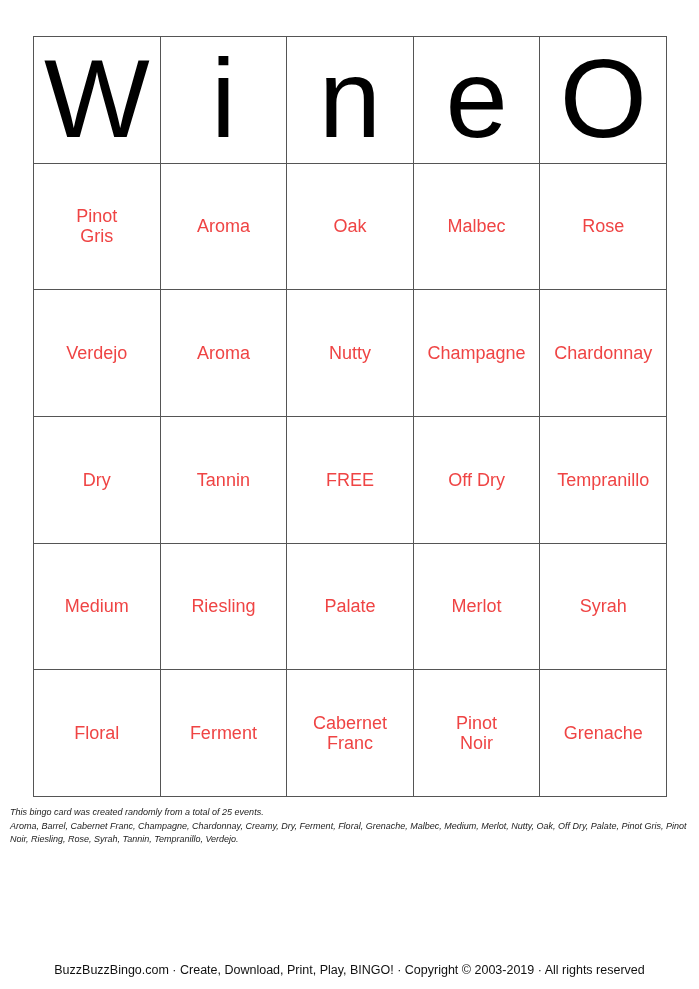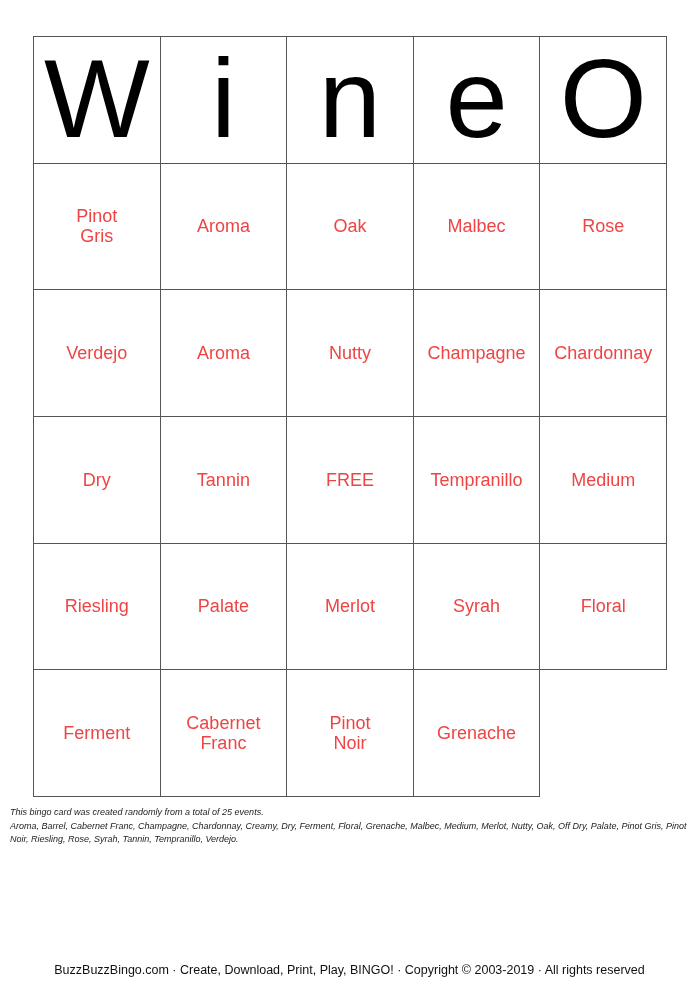--- a/index.html
+++ b/index.html
@@ -88,20 +88,21 @@
 
     <div class="cell">Verdejo</div>
     <div class="cell">Aroma</div>
     <div class="cell">Nutty</div>
     <div class="cell">Champagne</div>
     <div class="cell">Chardonnay</div>
 
     <div class="cell">Dry</div>
     <div class="cell">Tannin</div>
     <div class="cell">FREE</div>
+    <div class="cell">Off Dry</div>
     <div class="cell">Tempranillo</div>
 
     <div class="cell">Medium</div>
     <div class="cell">Riesling</div>
     <div class="cell">Palate</div>
     <div class="cell">Merlot</div>
     <div class="cell">Syrah</div>
 
     <div class="cell">Floral</div>
     <div class="cell">Ferment</div>

